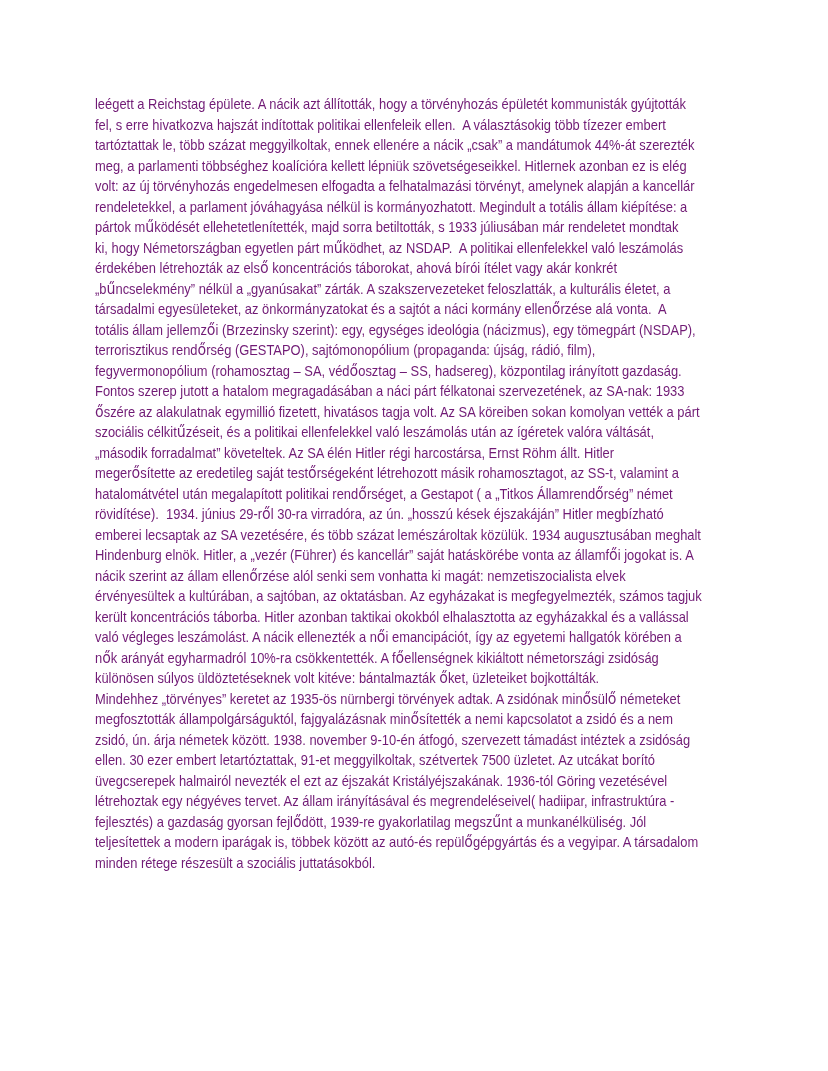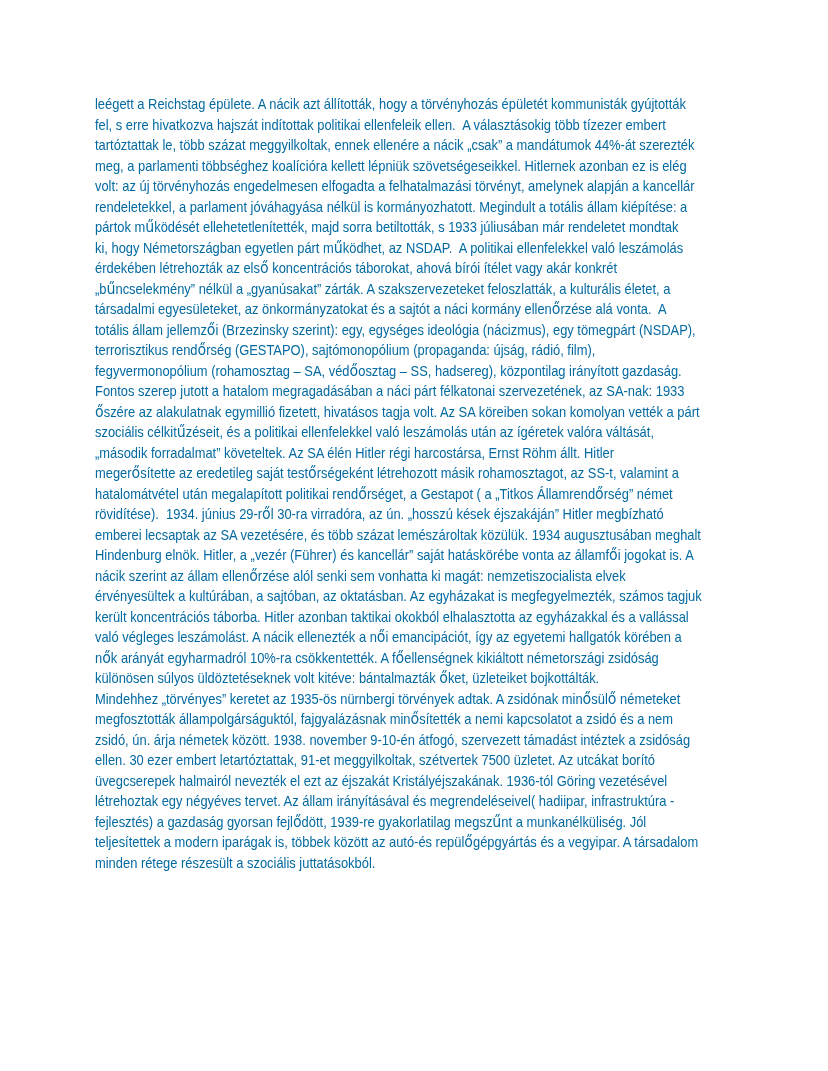--- a/index.html
+++ b/index.html
@@ -34,21 +34,21 @@
   
   .hu-glyph {
     font-family: "DejaVu Sans", sans-serif;
     font-size: 1.1em;
     line-height: 1;
   }
 </style>
 </head>
 <body style="background: rgb(255, 255, 255);">
 
-<div class="page" style="background: rgb(255, 255, 255); color: #0369a1;">
+<div class="page" style="background: rgb(255, 255, 255); color: #701a75;">
   <div class="text-block">
       <div class="text-line">leégett a Reichstag épülete. A nácik azt állították, hogy a törvényhozás épületét kommunisták gyújtották</div>
       <div class="text-line">fel, s erre hivatkozva hajszát indítottak politikai ellenfeleik ellen.  A választásokig több tízezer embert</div>
       <div class="text-line">tartóztattak le, több százat meggyilkoltak, ennek ellenére a nácik „csak” a mandátumok 44%-át szerezték</div>
       <div class="text-line">meg, a parlamenti többséghez koalícióra kellett lépniük szövetségeseikkel. Hitlernek azonban ez is elég</div>
       <div class="text-line">volt: az új törvényhozás engedelmesen elfogadta a felhatalmazási törvényt, amelynek alapján a kancellár</div>
       <div class="text-line">rendeletekkel, a parlament jóváhagyása nélkül is kormányozhatott. Megindult a totális állam kiépítése: a</div>
       <div class="text-line">pártok m<span class="hu-glyph">ű</span>ködését ellehetetlenítették, majd sorra betiltották, s 1933 júliusában már rendeletet mondtak</div>
       <div class="text-line">ki, hogy Németországban egyetlen párt m<span class="hu-glyph">ű</span>ködhet, az NSDAP.  A politikai ellenfelekkel való leszámolás</div>
       <div class="text-line">érdekében létrehozták az els<span class="hu-glyph">ő</span> koncentrációs táborokat, ahová bírói ítélet vagy akár konkrét</div>

